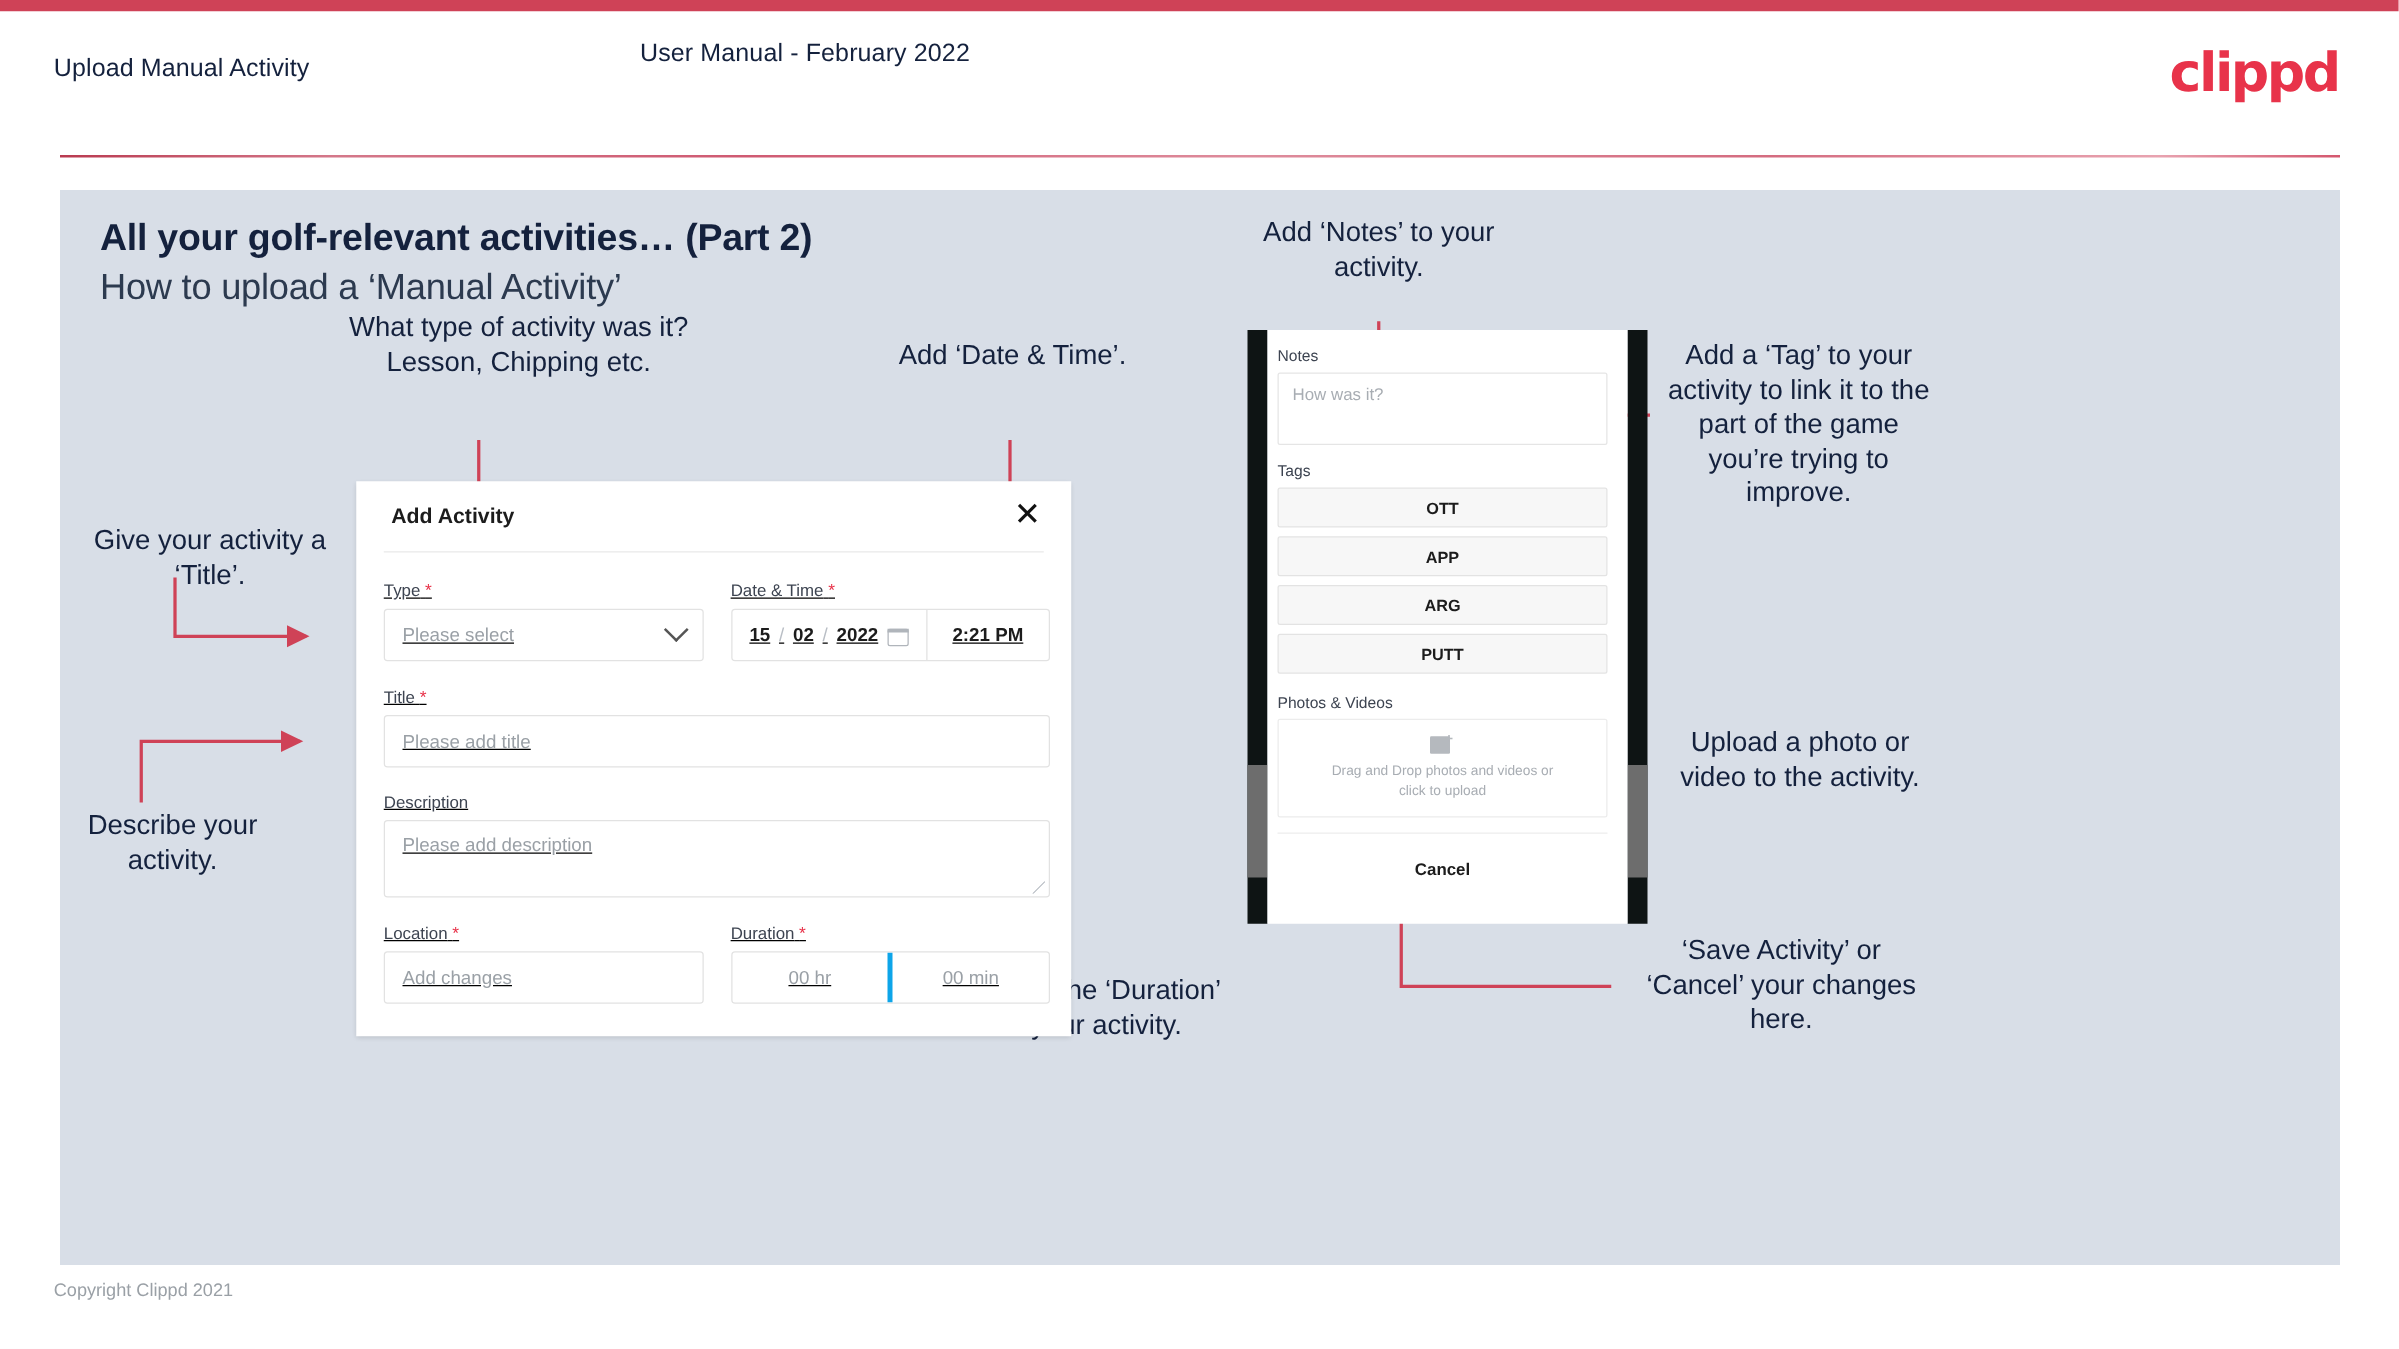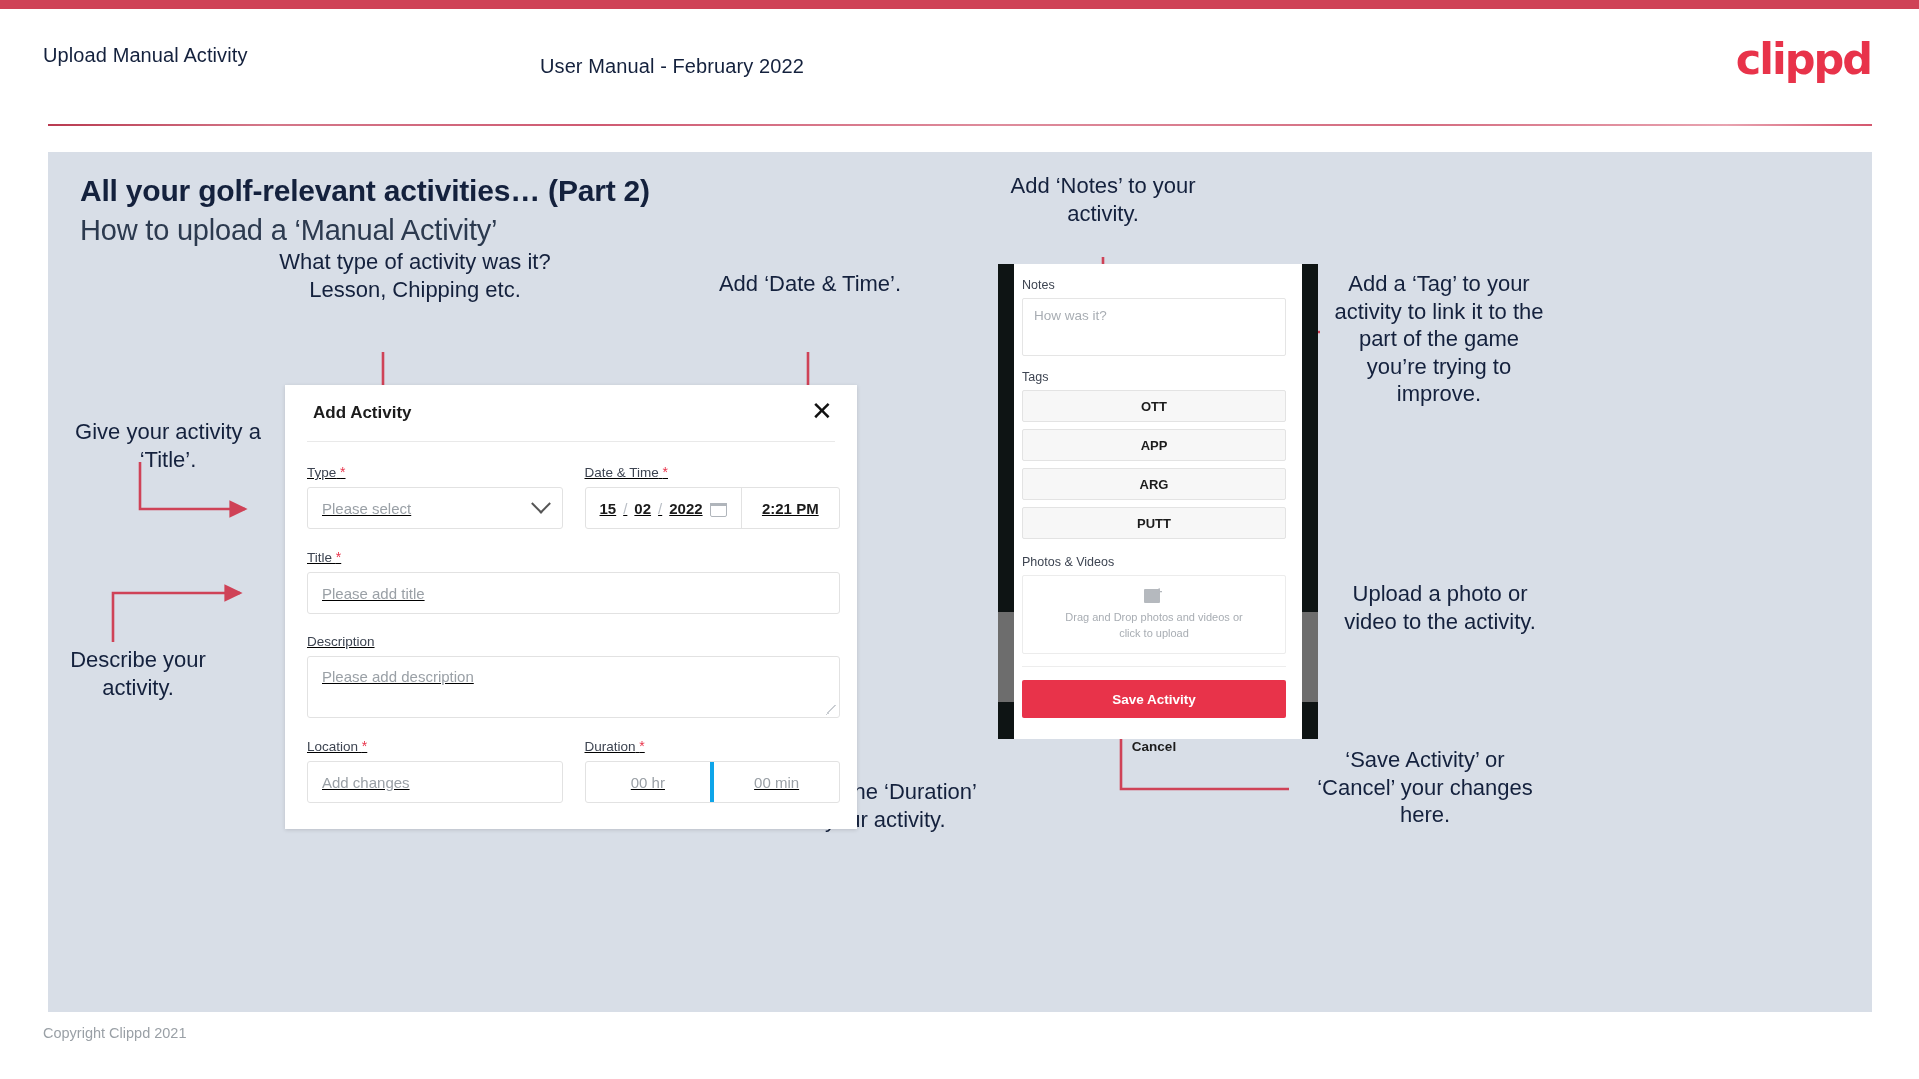--- a/index.html
+++ b/index.html
@@ -16,22 +16,22 @@
     position: absolute; left: 0; top: 0; width: 1919px; height: 9px;
     background: #cf4257;
   }
 
   
   .header-left {
     position: absolute; left: 43px; top: 44px;
     font-size: 20px; color: #14213d; font-weight: 400; letter-spacing: .1px;
   }
   .header-center {
-    position: absolute; left: 512px; top: 55px;
-    font-size: 20px; color: #14213d; font-weight: 400; letter-spacing: .1px; margin-left: 28px;
+    position: absolute; left: 512px; top: 32px;
+    font-size: 20px; color: #14213d; font-weight: 400; letter-spacing: .1px;
   }
   .logo {
     position: absolute; right: 48px; top: 34px;
     font-size: 43px; font-weight: 700; color: #e8334a;
     letter-spacing: -2.0px;
     font-family: "DejaVu Sans", sans-serif;
   }
   .header-rule {
     position: absolute; left: 48px; top: 124px; width: 1824px; height: 2px;
     background: linear-gradient(to right,#b93a50 0%, #d4788a 12%, #cf5a72 30%,
@@ -431,21 +431,20 @@
               <span class="plus">+</span>
           </span>
           <span class="drop-txt">
             <span>Drag and Drop photos and videos or</span><br>
             <span>click to upload</span>
           </span>
         </div>
 
         <div class="p-hr"></div>
 
-        <div class="save-btn">Save Activity</div>
         <div class="cancel-btn">Cancel</div>
 
       </div>
     </div>
 
   </div>
 
   <div class="footer">Copyright Clippd 2021</div>
 
 </div>

